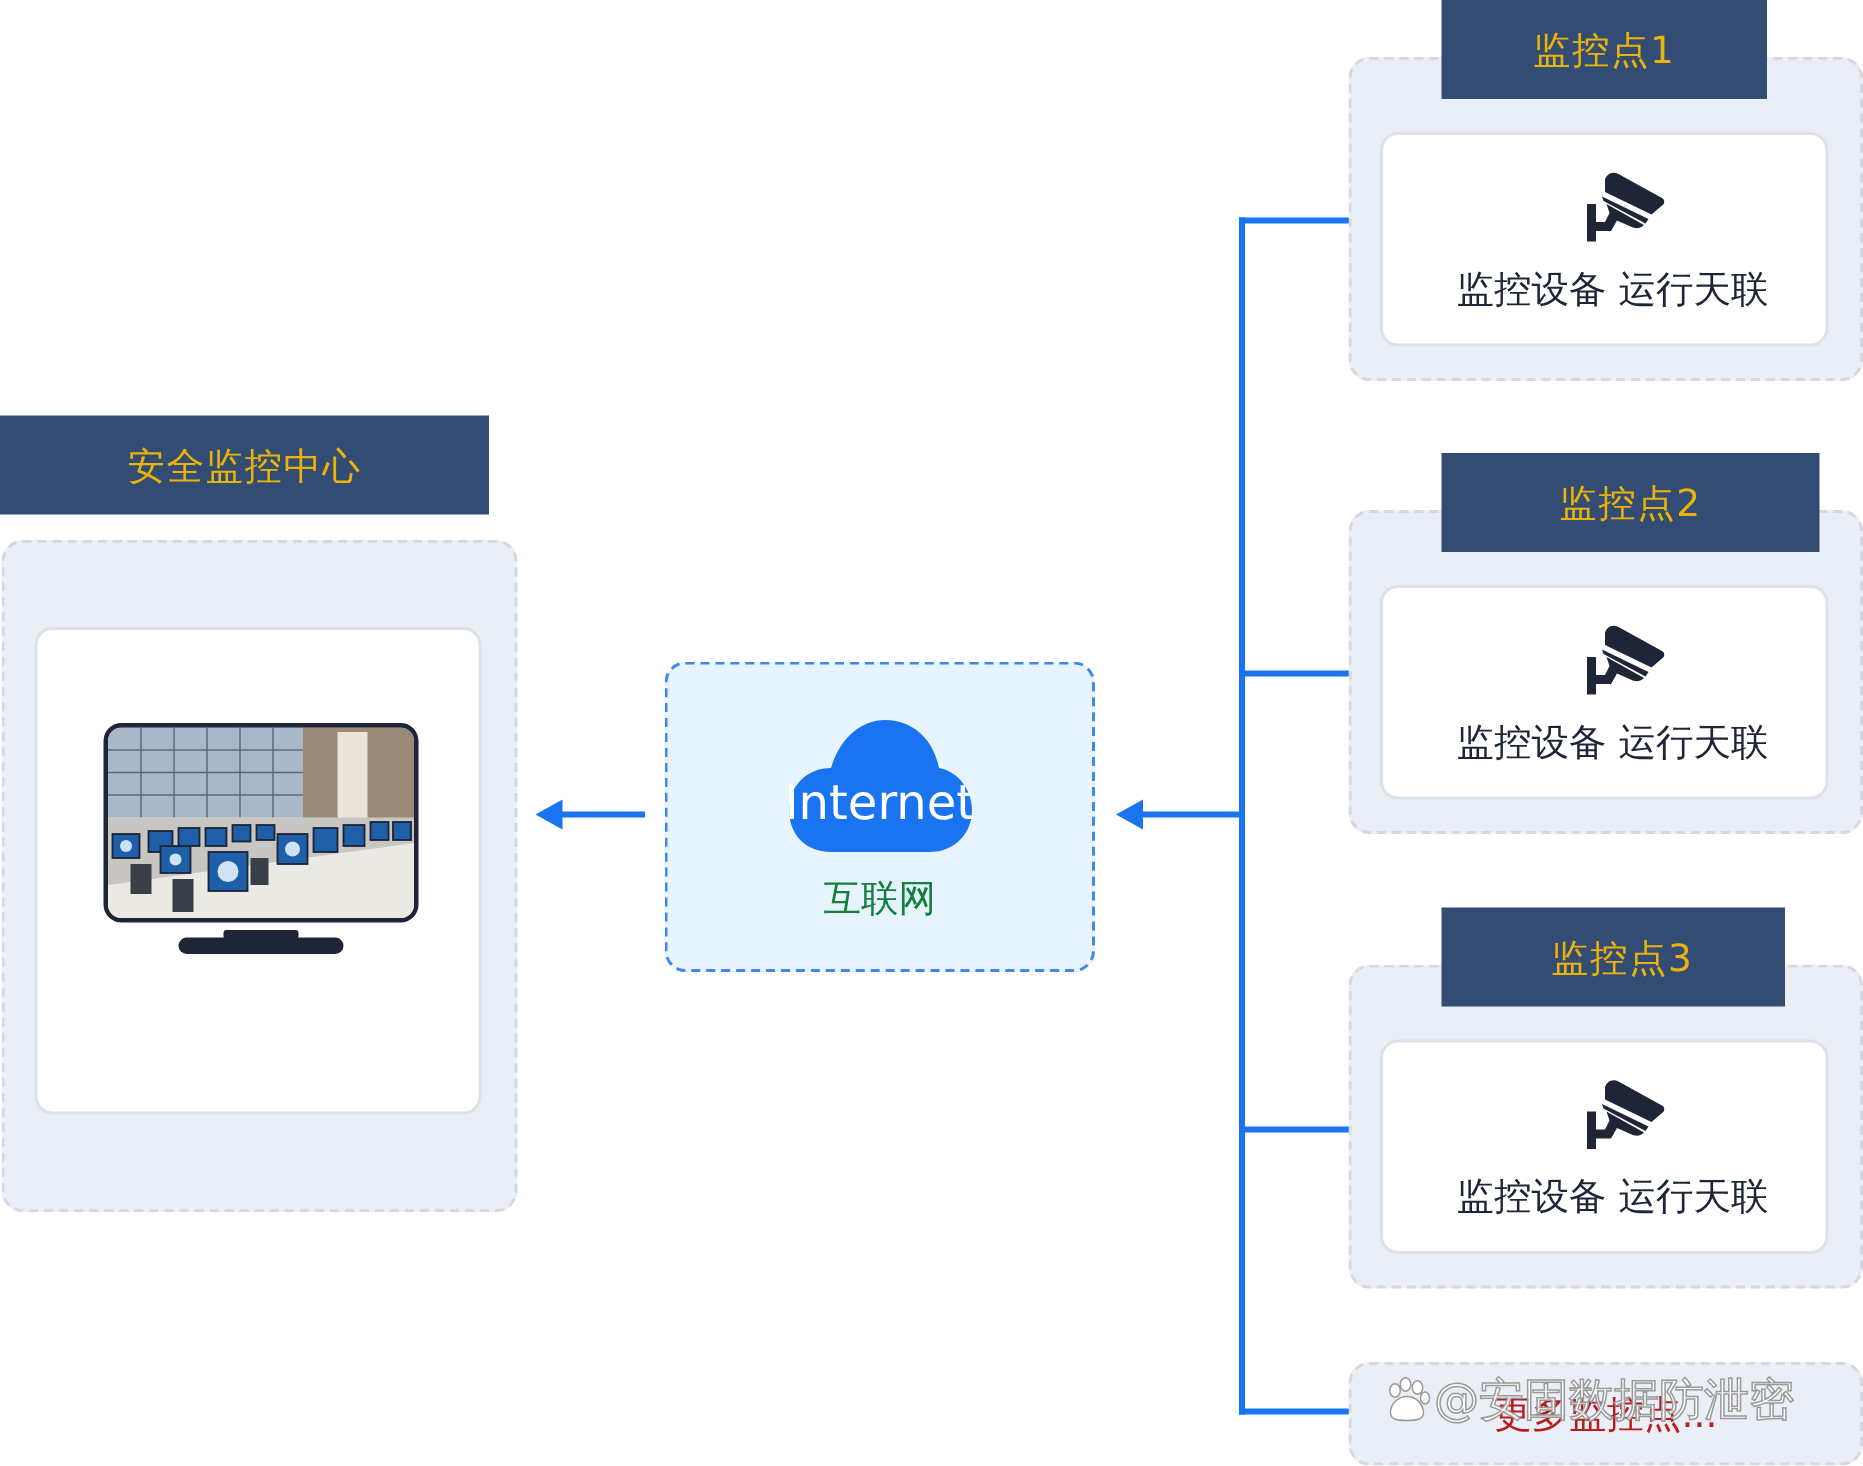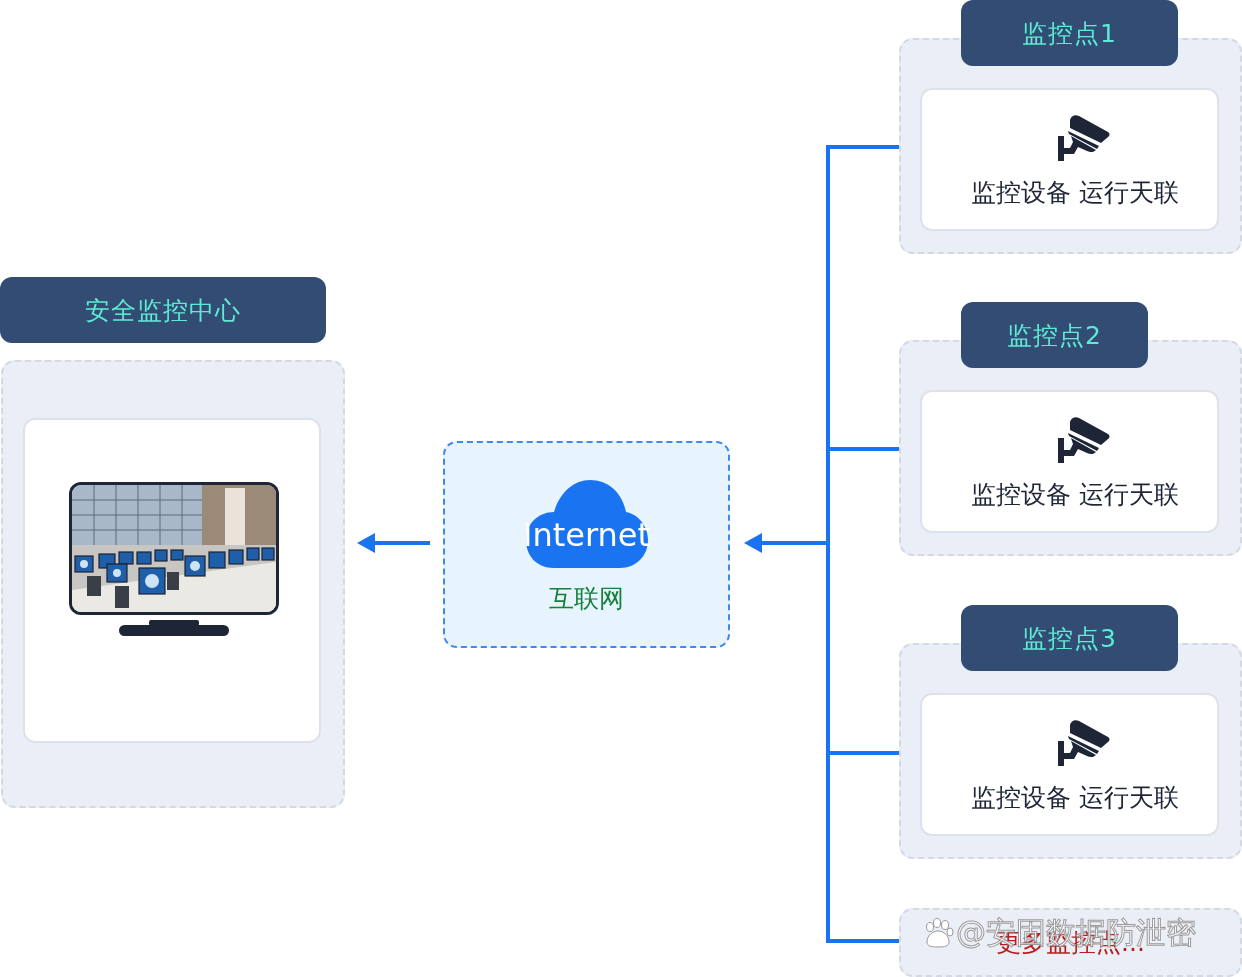--- a/index.html
+++ b/index.html
@@ -4,22 +4,22 @@
 <style>
   html, body { margin:0; padding:0; }
   body {
     width:1242px; height:977px; position:relative; overflow:hidden;
     background:#ffffff;
     font-family:"DejaVu Sans", "Liberation Sans", sans-serif;
     color:#1e2536;
   }
   .abs { position:absolute; }
   .title-bar {
-    position:absolute; background:#324c74; color:#5eead4;
-    border-radius:12px; display:flex; align-items:center; justify-content:center;
+    position:absolute; background:#324c74; color:#eab308;
+    border-radius:0; display:flex; align-items:center; justify-content:center;
     font-size:25px; letter-spacing:1px;
   }
   .panel {
     position:absolute; background:#eaeef6;
     border:2px dashed #d3d8e2; border-radius:14px; box-sizing:border-box;
   }
   .card {
     position:absolute; background:#ffffff; border:2px solid #dde2ea;
     border-radius:12px; box-sizing:border-box;
   }
@@ -141,34 +141,34 @@
 <div class="card" style="left:920px; top:88px; width:299px; height:143px;">
   <svg class="abs" style="left:134px; top:24px;" width="56" height="52" viewBox="0 0 56 52">
     <path d="M14 6 C15 2 19 0 23 2 L52 18 C54 19 54 22 52 23 L45 29 L14 14 Z" fill="#1d2537"></path>
     <path d="M12 17 L43 32 L41 35 L13 20 Z" fill="#1d2537"></path>
     <path d="M15 22 L40 36 C38 38 35 39 31 37 L22 33 L18 40 L8 40 L8 47 L2 47 L2 22 L8 22 L8 34 L14 34 L17 28 Z" fill="#1d2537"></path>
   </svg>
   <div class="card-label" style="top:86px;">监控设备 运行天联</div>
 </div>
 
 <div class="panel" style="left:899px; top:340px; width:343px; height:216px;"></div>
-<div class="title-bar" style="left:961px; top:302px; width:187px; height:66px;">
+<div class="title-bar" style="left:961px; top:302px; width:252px; height:66px;">
   <span>监控点2</span>
 </div>
 <div class="card" style="left:920px; top:390px; width:299px; height:143px;">
   <svg class="abs" style="left:134px; top:24px;" width="56" height="52" viewBox="0 0 56 52">
     <path d="M14 6 C15 2 19 0 23 2 L52 18 C54 19 54 22 52 23 L45 29 L14 14 Z" fill="#1d2537"></path>
     <path d="M12 17 L43 32 L41 35 L13 20 Z" fill="#1d2537"></path>
     <path d="M15 22 L40 36 C38 38 35 39 31 37 L22 33 L18 40 L8 40 L8 47 L2 47 L2 22 L8 22 L8 34 L14 34 L17 28 Z" fill="#1d2537"></path>
   </svg>
   <div class="card-label" style="top:86px;">监控设备 运行天联</div>
 </div>
 
 <div class="panel" style="left:899px; top:643px; width:343px; height:216px;"></div>
-<div class="title-bar" style="left:961px; top:605px; width:217px; height:66px;">
+<div class="title-bar" style="left:961px; top:605px; width:217px; height:66px;padding-left:12px;">
   <span>监控点3</span>
 </div>
 <div class="card" style="left:920px; top:693px; width:299px; height:143px;">
   <svg class="abs" style="left:134px; top:24px;" width="56" height="52" viewBox="0 0 56 52">
     <path d="M14 6 C15 2 19 0 23 2 L52 18 C54 19 54 22 52 23 L45 29 L14 14 Z" fill="#1d2537"></path>
     <path d="M12 17 L43 32 L41 35 L13 20 Z" fill="#1d2537"></path>
     <path d="M15 22 L40 36 C38 38 35 39 31 37 L22 33 L18 40 L8 40 L8 47 L2 47 L2 22 L8 22 L8 34 L14 34 L17 28 Z" fill="#1d2537"></path>
   </svg>
   <div class="card-label" style="top:86px;">监控设备 运行天联</div>
 </div>

